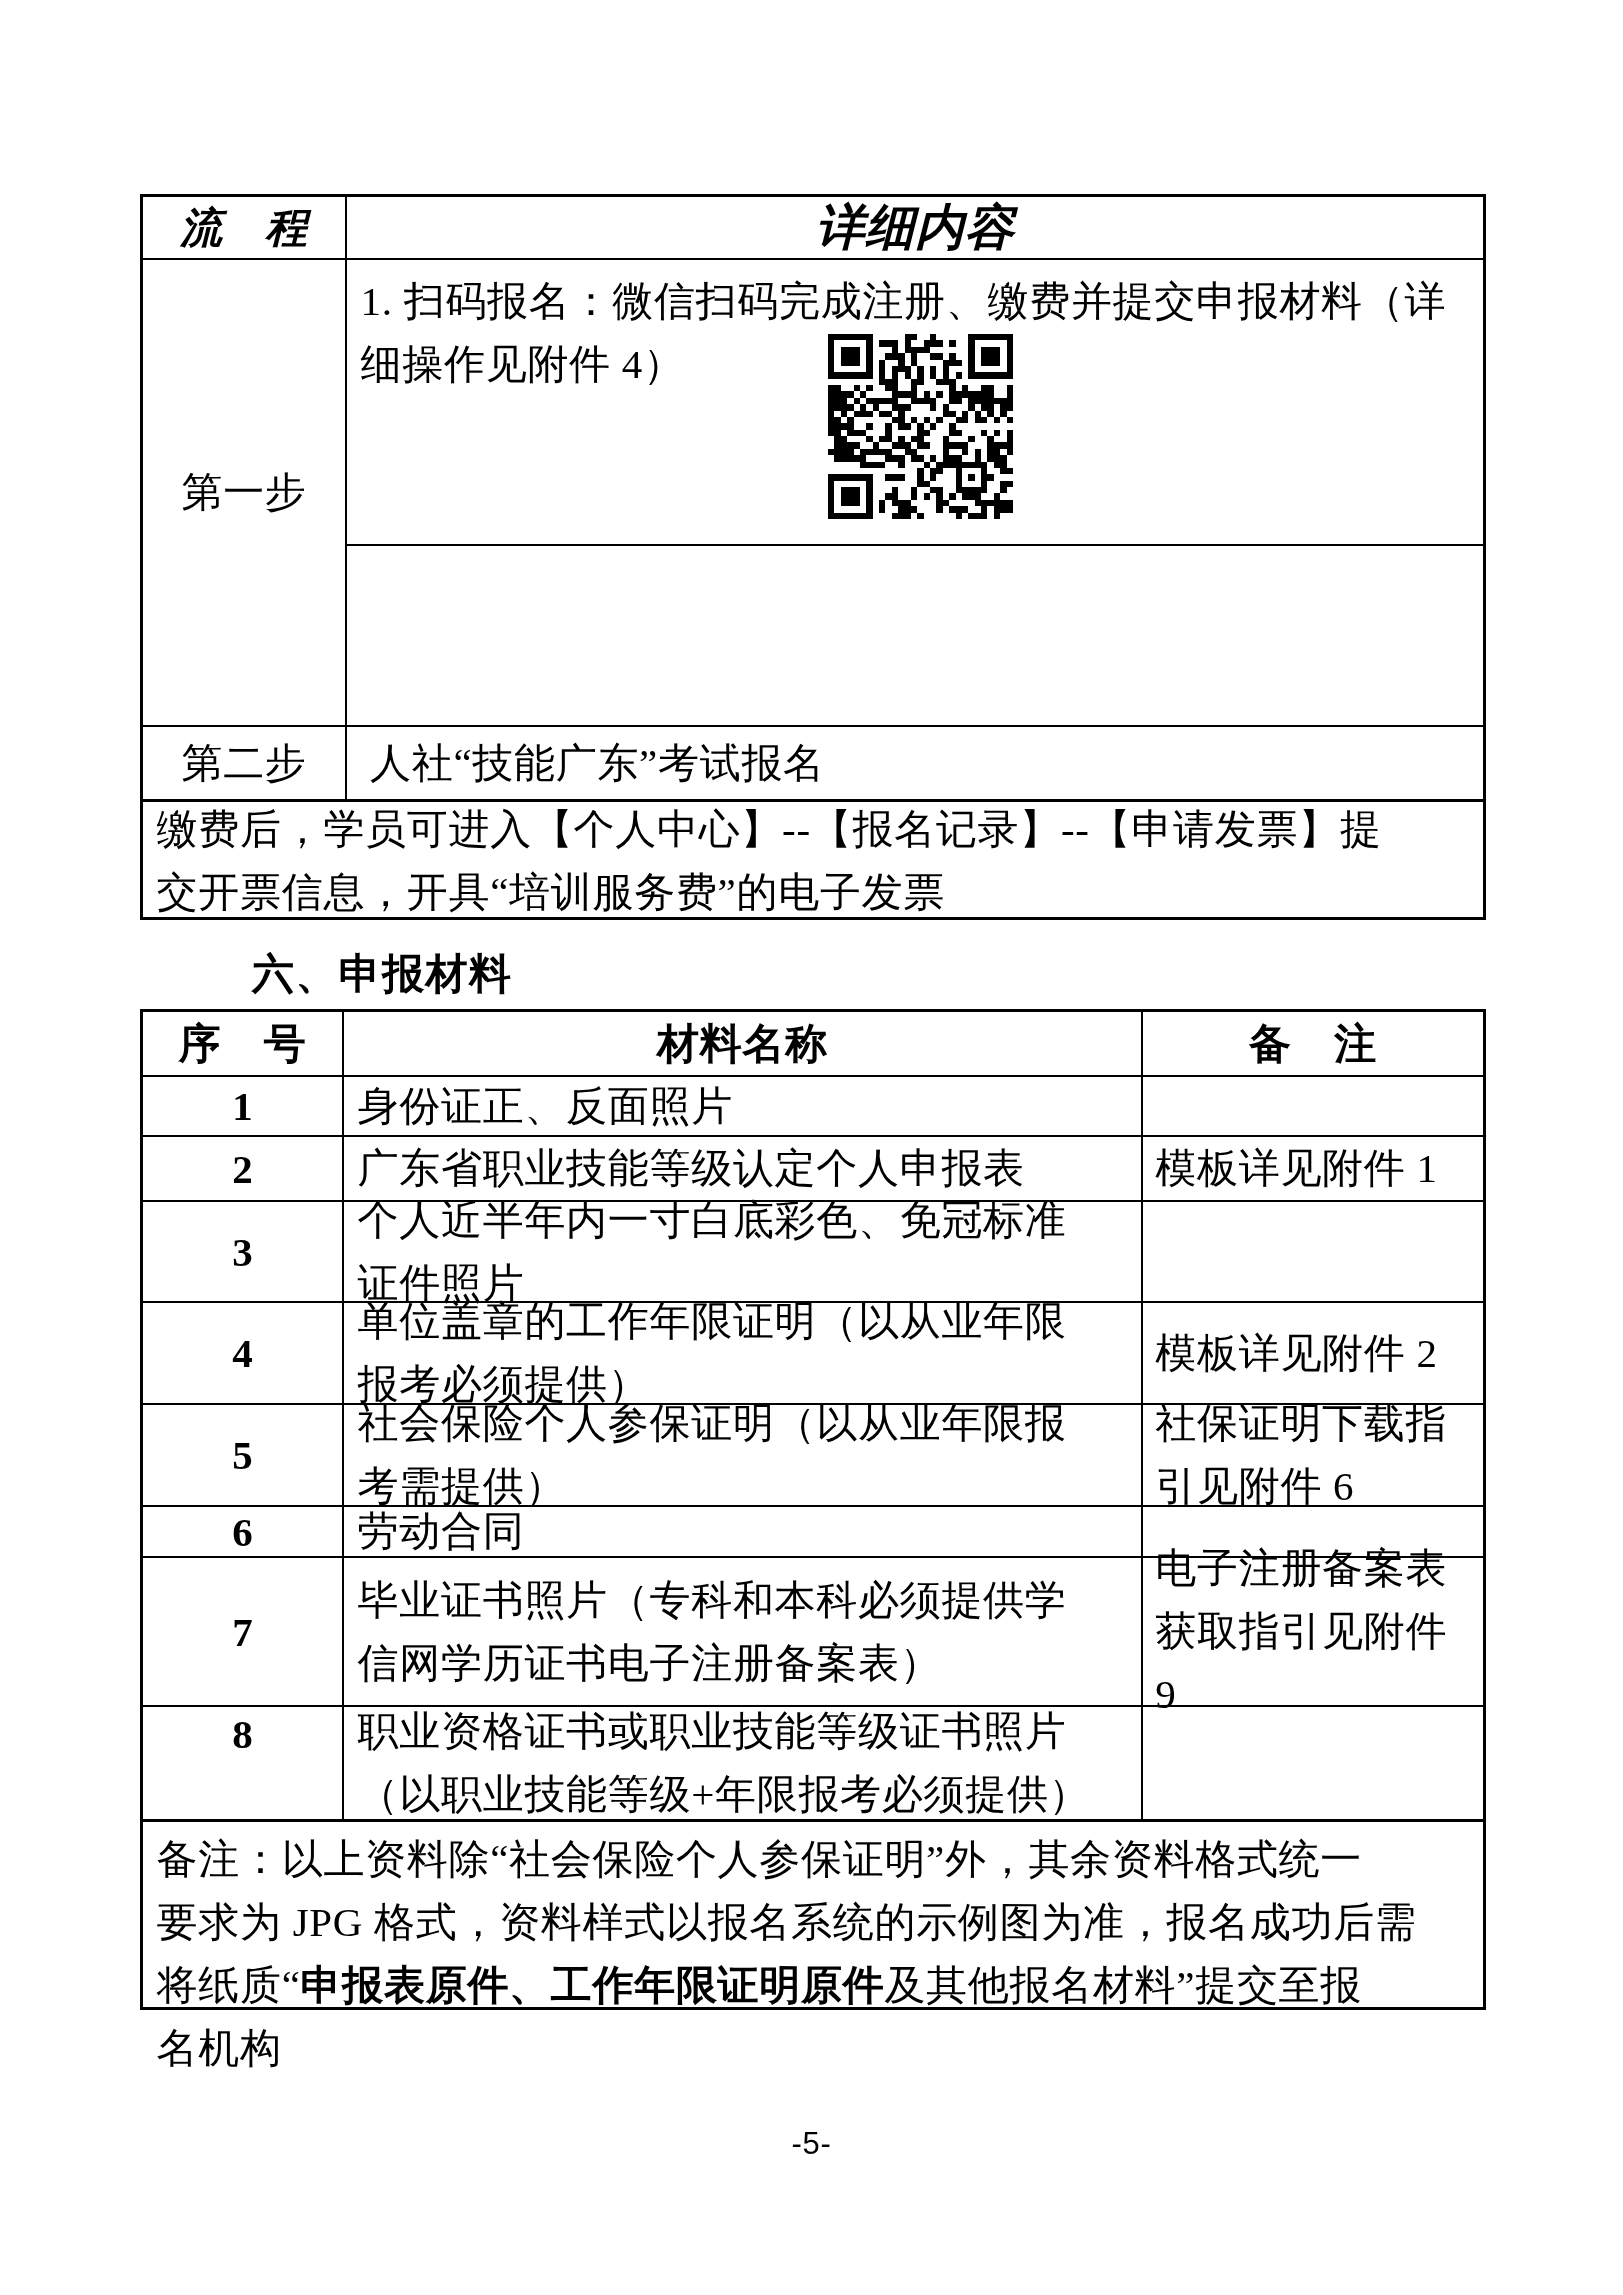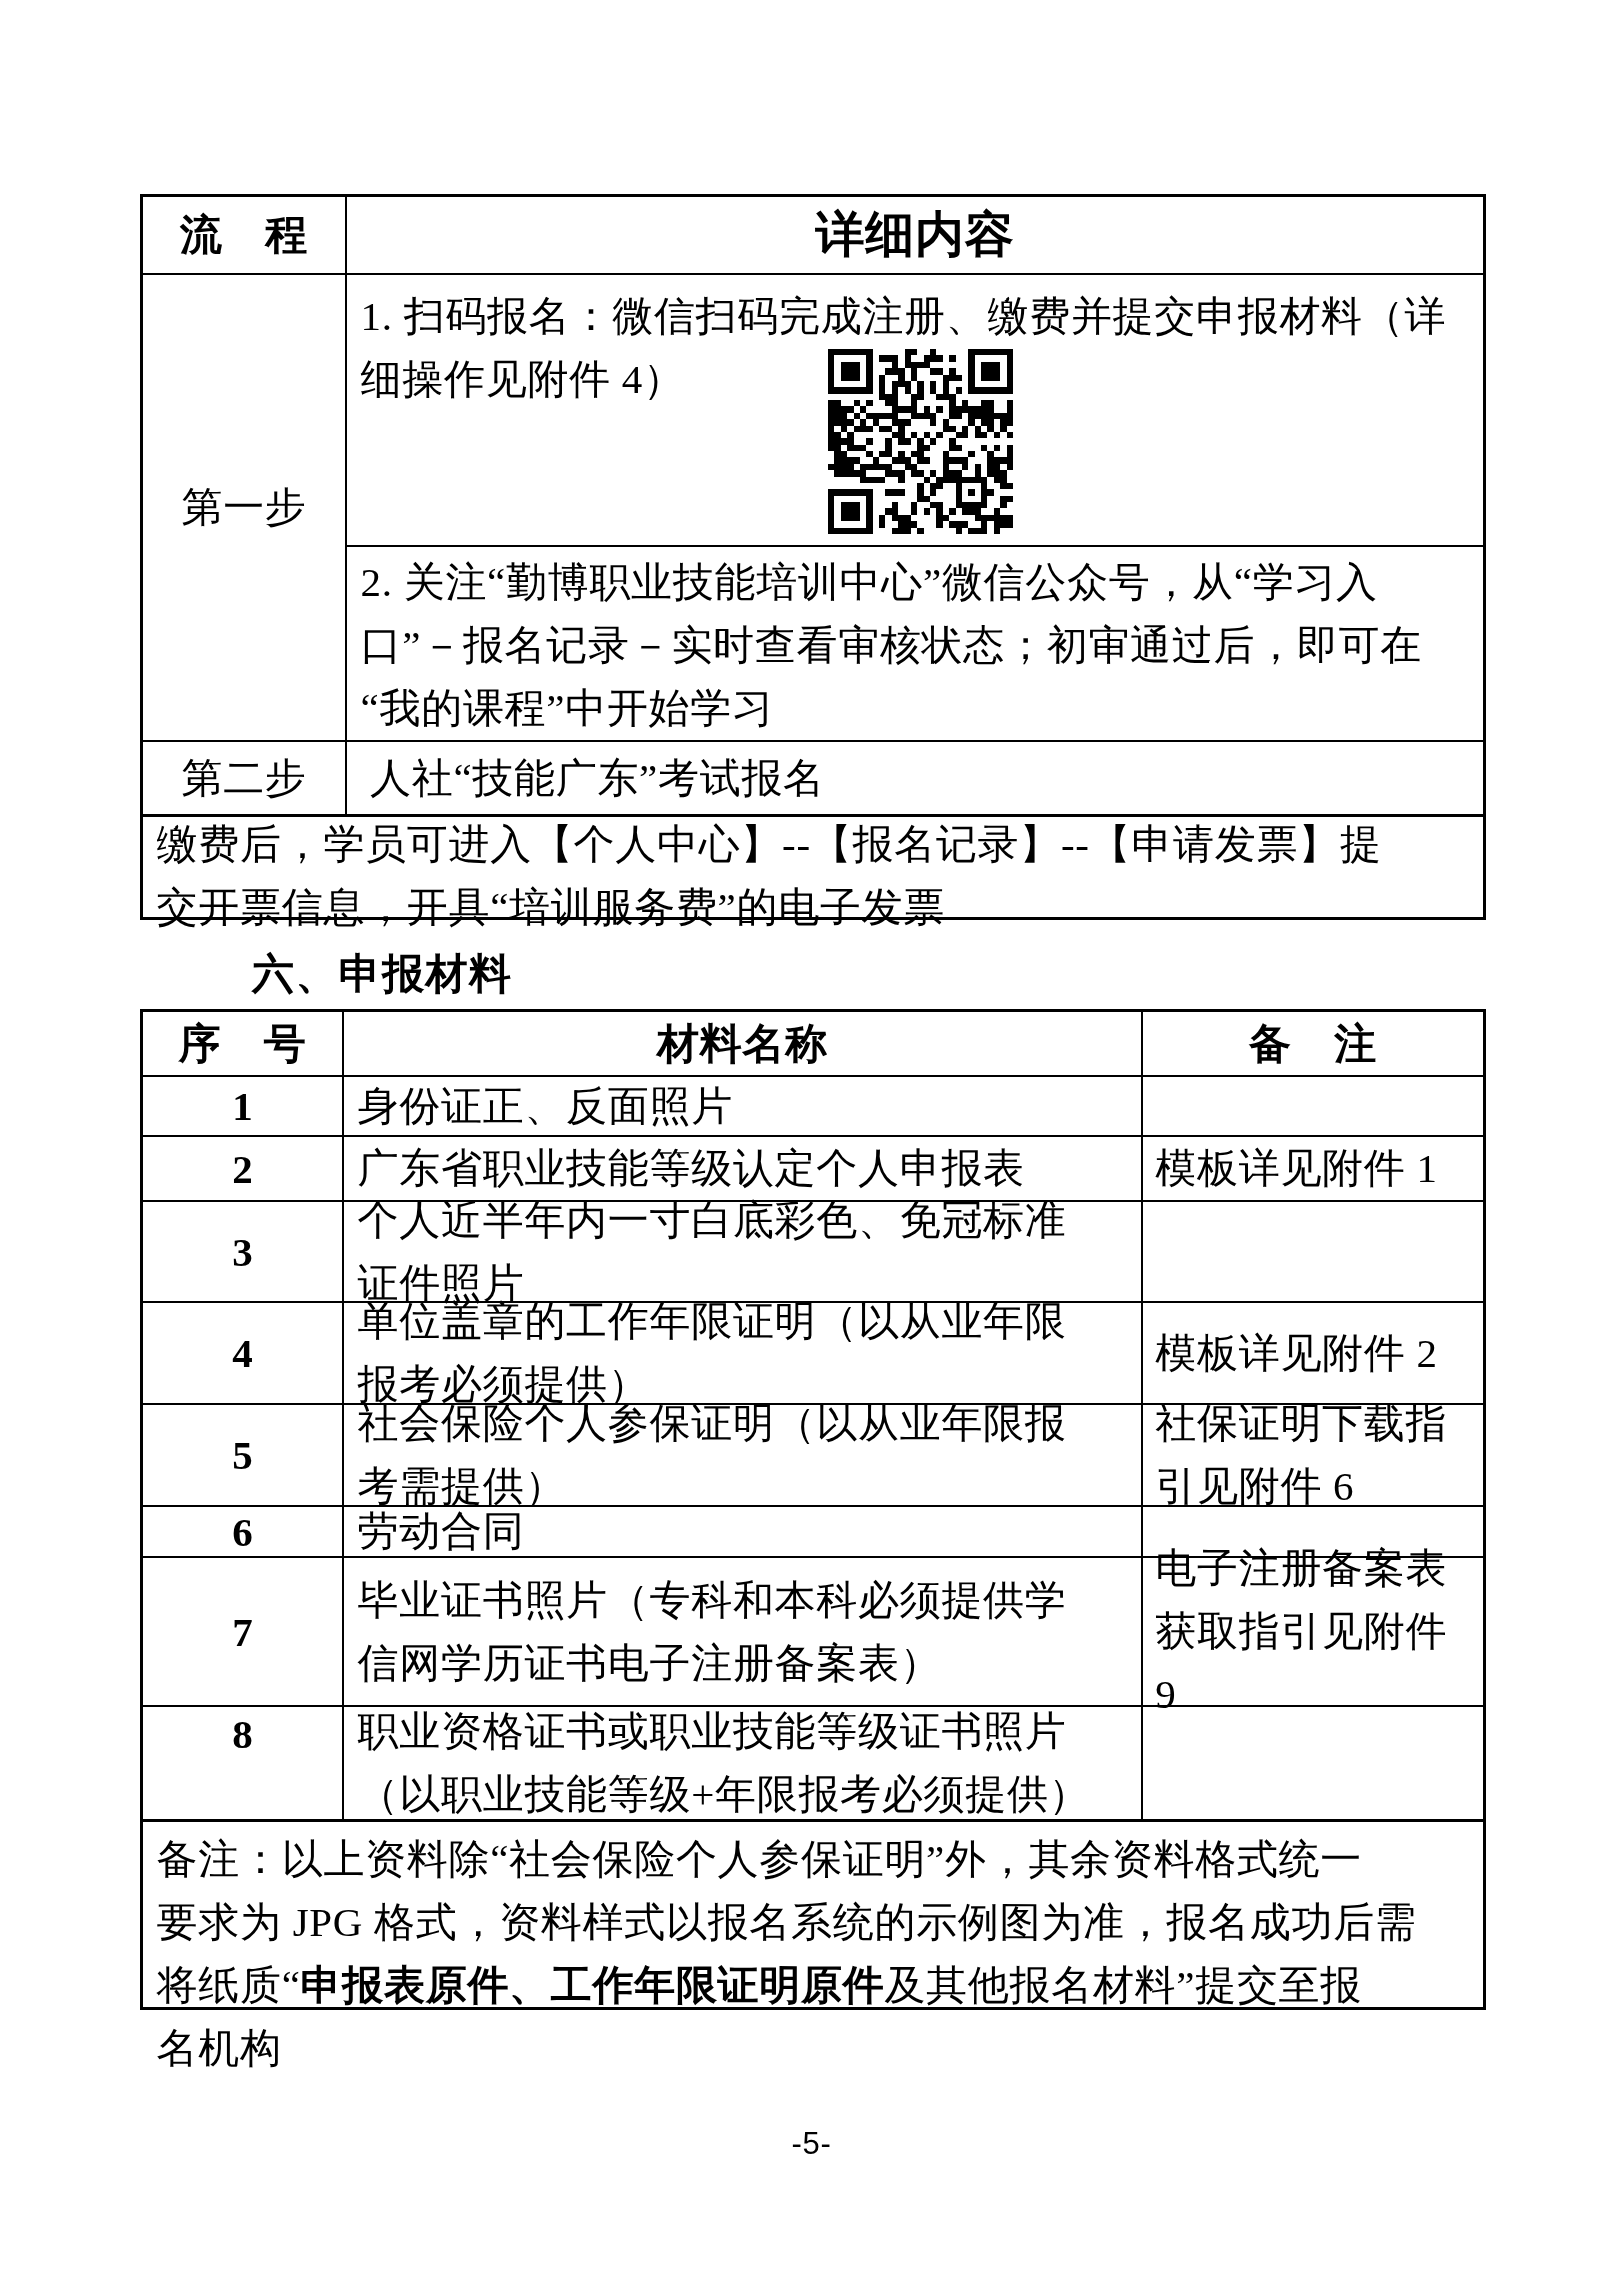--- a/index.html
+++ b/index.html
@@ -12,21 +12,21 @@
     overflow:hidden;
   }
   .txt{font-size:41px;line-height:63px;letter-spacing:0.7px;white-space:pre-wrap;}
 
   
   .tbl1{
     position:absolute;left:140px;top:194px;
     width:1346px;height:726px;
     border:3.4px solid #000;box-sizing:border-box;
   }
-  .t1-header{display:flex;height:78px;border-bottom:2.7px solid #000;box-sizing:border-box;}
+  .t1-header{display:flex;height:63px;border-bottom:2.7px solid #000;box-sizing:border-box;font-style:italic;}
   .t1-h-c1{width:204px;border-right:2px solid #000;box-sizing:border-box;
     display:flex;align-items:center;justify-content:center;
     font-size:42px;font-weight:bold;letter-spacing:0.7px;}
   .t1-h-c2{flex:1;display:flex;align-items:center;justify-content:center;
     font-size:49px;font-weight:bold;letter-spacing:0.7px;}
   .t1-step1{display:flex;height:467px;border-bottom:2px solid #000;box-sizing:border-box;}
   .t1-step1-label{width:204px;border-right:2px solid #000;box-sizing:border-box;
     display:flex;align-items:center;justify-content:center;}
   .t1-step1-right{flex:1;display:flex;flex-direction:column;}
   .t1-sub1{height:286px;border-bottom:2px solid #000;box-sizing:border-box;
@@ -520,25 +520,20 @@
                 <rect x="12" y="28" width="1" height="1"></rect>
                 <rect x="14" y="28" width="1" height="1"></rect>
                 <rect x="20" y="28" width="1" height="1"></rect>
                 <rect x="22" y="28" width="1" height="1"></rect>
                 <rect x="23" y="28" width="1" height="1"></rect>
                 <rect x="24" y="28" width="1" height="1"></rect>
                 <rect x="26" y="28" width="1" height="1"></rect>
               </svg>
             </div>
         </div>
-        <div class="t1-sub2">
-          <div class="txt">2. 关注“勤博职业技能培训中心”微信公众号，从“学习入
-口”－报名记录－实时查看审核状态；初审通过后，即可在
-“我的课程”中开始学习</div>
-        </div>
       </div>
     </div>
 
     <div class="t1-step2">
       <div class="t1-step2-label txt">第二步</div>
       <div class="t1-step2-content txt">人社“技能广东”考试报名</div>
     </div>
 
     <div class="t1-note">
       <div class="txt">缴费后，学员可进入【个人中心】--【报名记录】--【申请发票】提

